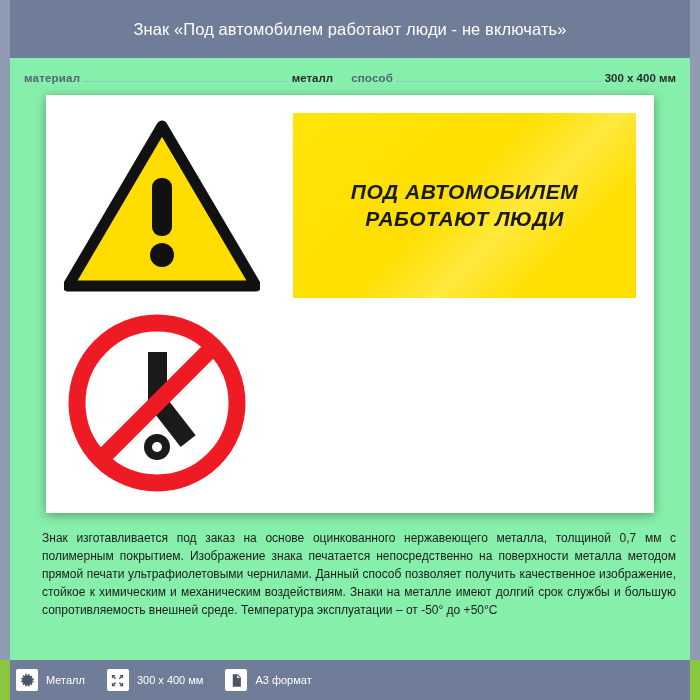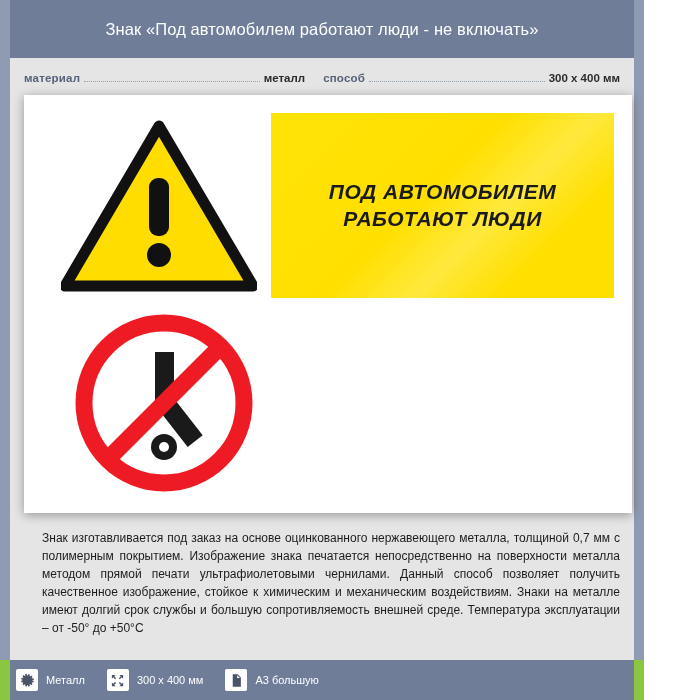--- a/index.html
+++ b/index.html
@@ -8,26 +8,26 @@
   }
   body {
     width: 700px;
     height: 700px;
     background: #ffffff;
     font-family: "Liberation Sans", sans-serif;
     overflow: hidden;
   }
   .page {
     position: relative;
-    width: 644px;
+    width: 700px;
     height: 700px;
     box-sizing: border-box;
     border-left: 10px solid #8f9bb3;
     border-right: 10px solid #8f9bb3;
-    background: #e5e5e5;
+    background: #86efac;
   }
   
   .header {
     height: 58px;
     background: #6f7d99;
     display: flex;
     align-items: center;
     justify-content: center;
     padding: 0 18px;
     box-sizing: border-box;
@@ -96,21 +96,21 @@
     display: grid;
     grid-template-columns: 215px 1fr;
     grid-template-rows: 1fr 1fr;
     column-gap: 14px;
     row-gap: 12px;
   }
   .cell {
     position: relative;
     display: flex;
     align-items: center;
-    justify-content: flex-end;
+    justify-content: flex-start;
     overflow: hidden;
   }
   .panel-yellow {
     background: #ffe000;
     background: linear-gradient(135deg,#ffe409 0%,#ffdf00 45%,#ffe93d 62%,#ffdf00 78%);
   }
   .panel-red {
     background: #f4262c;
     background: linear-gradient(135deg,#f4262c 0%,#f1181f 55%,#ff3a40 68%,#f1181f 82%);
   }
@@ -268,17 +268,17 @@
       </span>
       <span class="footer-label">300 x 400 мм</span>
     </div>
 
     <div class="footer-item">
       <span class="footer-icon">
         <svg width="15" height="15" viewBox="0 0 24 24">
           <path fill="#4a5468" d="M6 2h8l5 5v15H6V2zm7 1.5V8h4.5L13 3.5zM8 11h9v1.6H8V11zm0 3.2h9v1.6H8v-1.6zm0 3.2h6v1.6H8v-1.6z"></path>
         </svg>
       </span>
-      <span class="footer-label">A3 большую</span>
+      <span class="footer-label">A3 формат</span>
     </div>
   </div>
 
 </div>
 
 </body></html>

